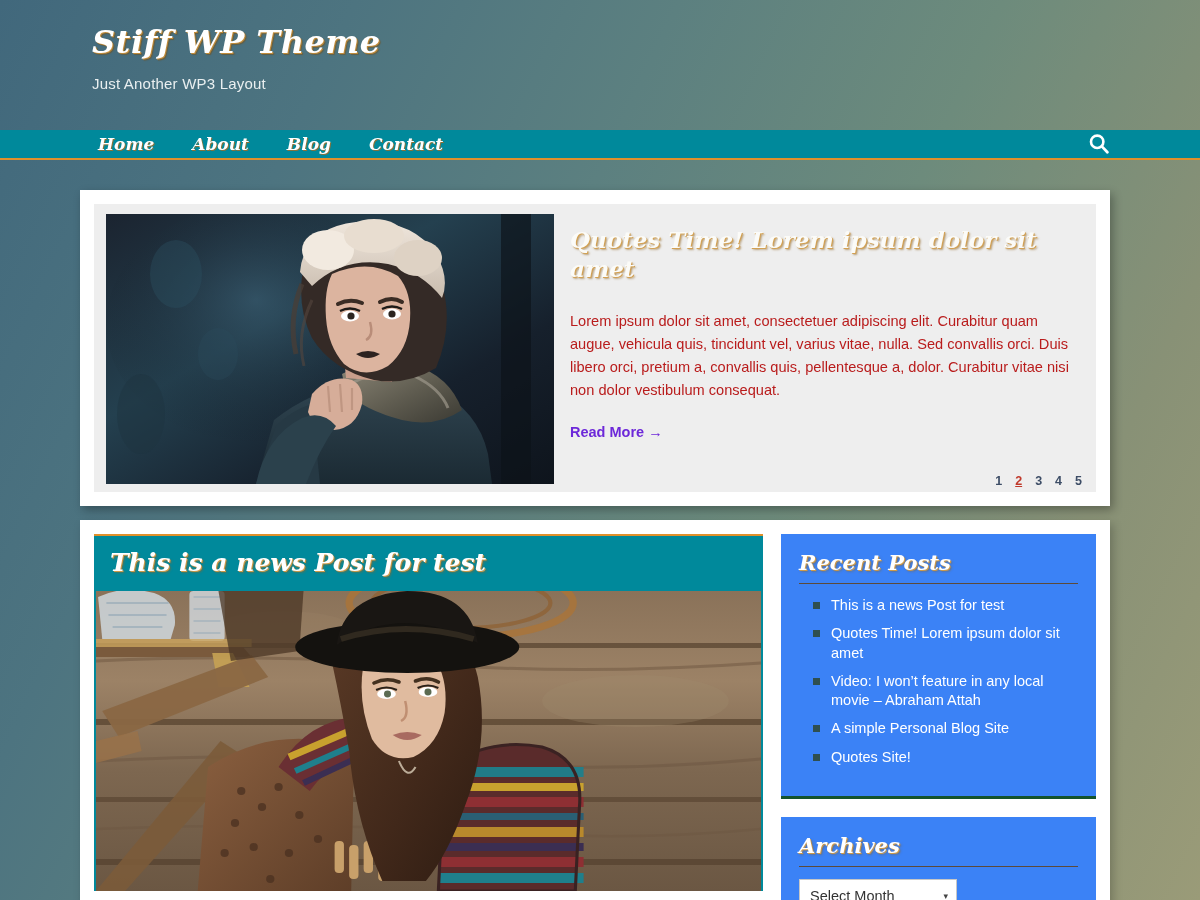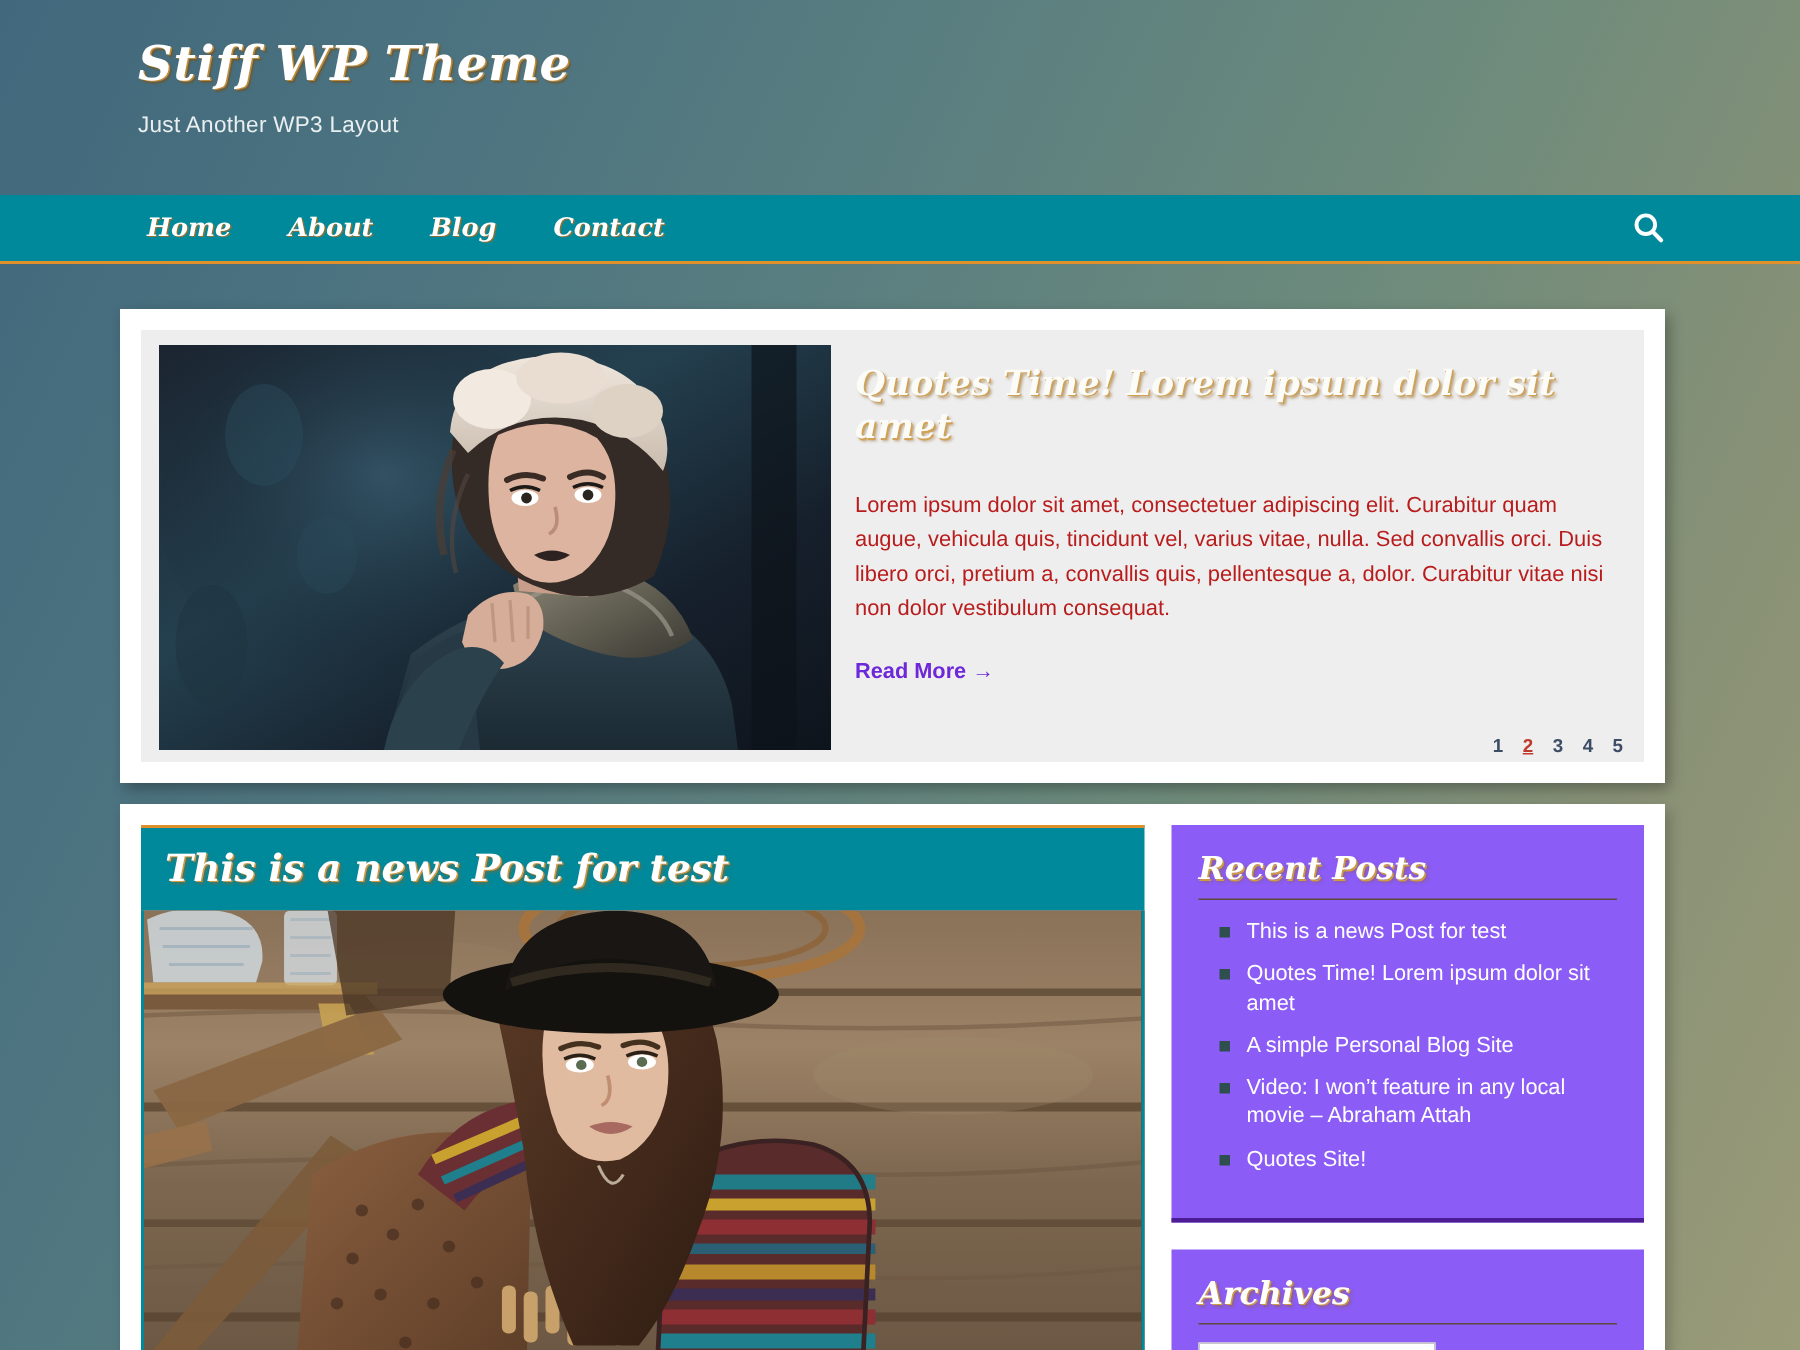--- a/index.html
+++ b/index.html
@@ -44,21 +44,21 @@
   }
   .site-tagline {
     margin-top: 14px;
     font-size: 15px;
     color: #e9eff0;
     letter-spacing: 0.2px;
   }
 
   
   .nav-bar {
-    height: 46px;
+    height: 30px;
     background: #00899b;
     border-bottom: 2px solid #e0902b;
     display: flex;
     align-items: center;
     padding: 0 24px 0 84px;
     position: relative;
   }
   .nav-list {
     list-style: none;
     display: flex;
@@ -194,22 +194,22 @@
     height: 300px;
     background: #5c4334;
     position: relative;
     overflow: hidden;
     border-left: 2px solid #00899b;
     border-right: 2px solid #00899b;
   }
 
   
   .widget {
-    background: #8b5cf6;
-    border-bottom: 3px solid #4c1d95;
+    background: #3b82f6;
+    border-bottom: 3px solid #14532d;
     padding: 16px 18px 20px 18px;
     margin-bottom: 18px;
   }
   .widget-title {
     font-family: "DejaVu Serif", "Liberation Serif", serif;
     font-style: italic;
     font-weight: bold;
     font-size: 21px;
     color: #ffffff;
     text-shadow:
@@ -519,24 +519,24 @@
     <section class="widget">
       <h3 class="widget-title">Recent Posts</h3>
       <ul class="widget-list">
         <li>
           <a href="#">This is a news Post for test</a>
         </li>
         <li>
           <a href="#">Quotes Time! Lorem ipsum dolor sit amet</a>
         </li>
         <li>
-          <a href="#">A simple Personal Blog Site</a>
+          <a href="#">Video: I won’t feature in any local movie – Abraham Attah</a>
         </li>
         <li>
-          <a href="#">Video: I won’t feature in any local movie – Abraham Attah</a>
+          <a href="#">A simple Personal Blog Site</a>
         </li>
         <li>
           <a href="#">Quotes Site!</a>
         </li>
       </ul>
     </section>
 
     <section class="widget">
       <h3 class="widget-title">Archives</h3>
       <div class="archive-select">

